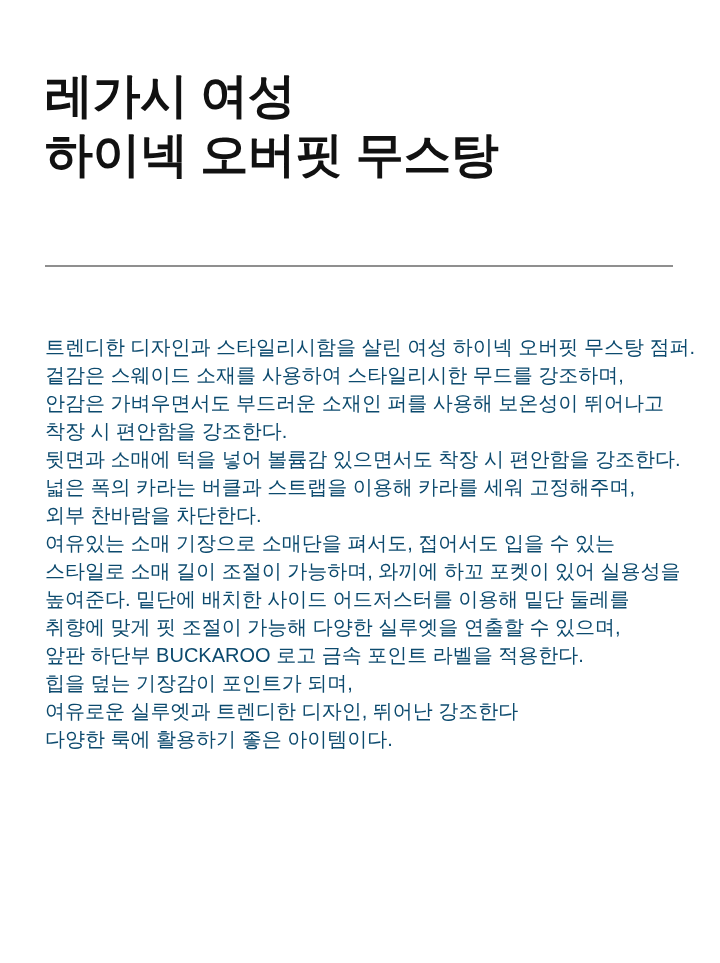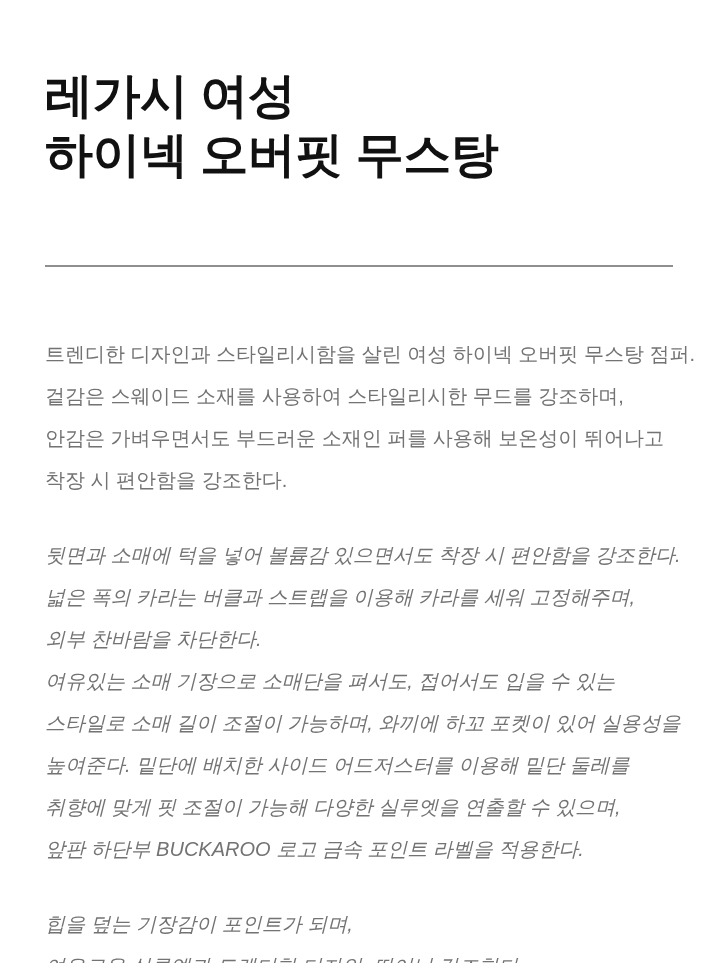--- a/index.html
+++ b/index.html
@@ -33,31 +33,29 @@
     border: none;
     margin: 81px 0 0 0;
     padding: 0;
     width: 628px;
     height: 2px;
     background: #8f8f8f;
   }
   .description p {
     margin: 0;
     font-size: 20px;
-    line-height: 42px;
+    line-height: 28px;
     letter-spacing: 0;
-    color: #737373;
+    color: #0c4a6e;
     white-space: pre;
   }
   .description p:first-child {
     margin-top: 66px;
   }
   .description p + p {
-    margin-top: 33px;
-    font-style: italic;
   }
 </style>
 </head>
 <body>
 
 <main class="page">
 
   <h1 class="product-title">레가시 여성
 하이넥 오버핏 무스탕</h1>
 

